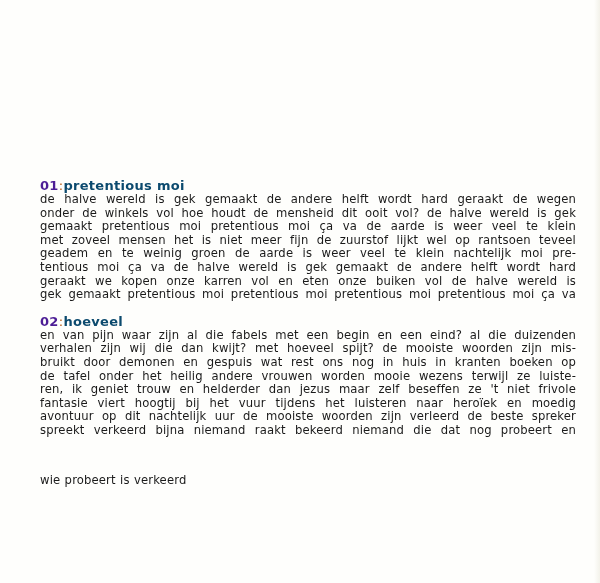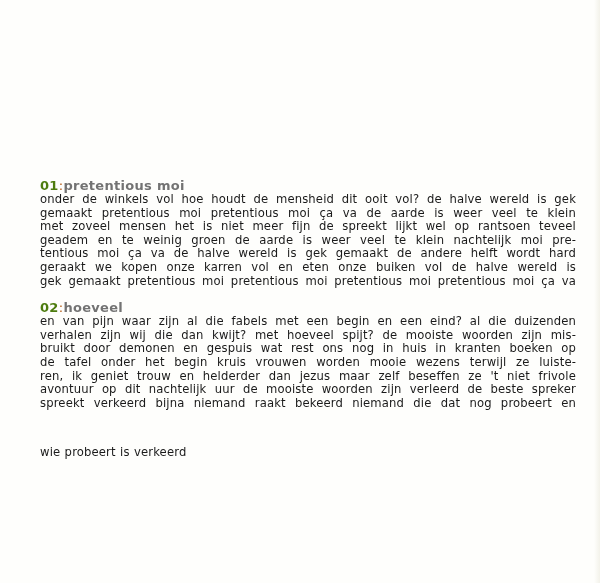--- a/index.html
+++ b/index.html
@@ -34,29 +34,29 @@
     .song-title {
       font-size: 13px;
       line-height: 14px;
       font-weight: bold;
       color: #b45a14;
       letter-spacing: 0.3px;
       white-space: nowrap;
     }
     .song-title .num {
       font-weight: 900;
-      color: #4d7c0f;
+      color: #4c1d95;
     }
     .song-title .sep {
       font-weight: normal;
       color: #b45a14;
     }
     .song-title .name {
       font-weight: bold;
-      color: #737373;
+      color: #0c4a6e;
     }
     .song-body {
       font-size: 11.6px;
       line-height: 13.6px;
       color: #1a1a1a;
       text-align: justify;
       letter-spacing: 0.15px;
       word-spacing: 0.5px;
     }
     .line {
@@ -76,39 +76,41 @@
 
 <div class="page-edge"></div>
 
 <div class="lyrics">
 
   <div class="song">
     <div class="song-title">
       <span class="num">01</span><span class="sep">:</span><span class="name">pretentious moi</span>
     </div>
     <div class="song-body">
+      <span class="line">de halve wereld is gek gemaakt de andere helft wordt hard geraakt de wegen</span>
       <span class="line">onder de winkels vol hoe houdt de mensheid dit ooit vol? de halve wereld is gek</span>
       <span class="line">gemaakt pretentious moi pretentious moi ça va de aarde is weer veel te klein</span>
-      <span class="line">met zoveel mensen het is niet meer fijn de spreekt lijkt wel op rantsoen teveel</span>
+      <span class="line">met zoveel mensen het is niet meer fijn de zuurstof lijkt wel op rantsoen teveel</span>
       <span class="line">geadem en te weinig groen de aarde is weer veel te klein nachtelijk moi pre-</span>
       <span class="line">tentious moi ça va de halve wereld is gek gemaakt de andere helft wordt hard</span>
       <span class="line">geraakt we kopen onze karren vol en eten onze buiken vol de halve wereld is</span>
       <span class="line">gek gemaakt pretentious moi pretentious moi pretentious moi pretentious moi ça va</span>
     </div>
   </div>
 
   <div class="song">
     <div class="song-title">
       <span class="num">02</span><span class="sep">:</span><span class="name">hoeveel</span>
     </div>
     <div class="song-body">
       <span class="line">en van pijn waar zijn al die fabels met een begin en een eind? al die duizenden</span>
       <span class="line">verhalen zijn wij die dan kwijt? met hoeveel spijt? de mooiste woorden zijn mis-</span>
       <span class="line">bruikt door demonen en gespuis wat rest ons nog in huis in kranten boeken op</span>
-      <span class="line">de tafel onder het begin kruis vrouwen worden mooie wezens terwijl ze luiste-</span>
+      <span class="line">de tafel onder het heilig andere vrouwen worden mooie wezens terwijl ze luiste-</span>
       <span class="line">ren, ik geniet trouw en helderder dan jezus maar zelf beseffen ze 't niet frivole</span>
+      <span class="line">fantasie viert hoogtij bij het vuur tijdens het luisteren naar heroïek en moedig</span>
       <span class="line">avontuur op dit nachtelijk uur de mooiste woorden zijn verleerd de beste spreker</span>
       <span class="line">spreekt verkeerd bijna niemand raakt bekeerd niemand die dat nog probeert en</span>
       <span class="line last">wie probeert is verkeerd</span>
     </div>
   </div>
 
 </div>
 
 </body></html>

